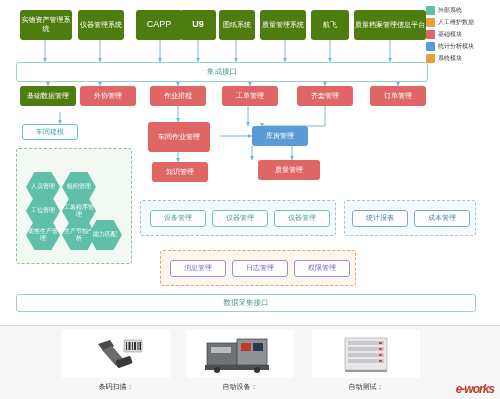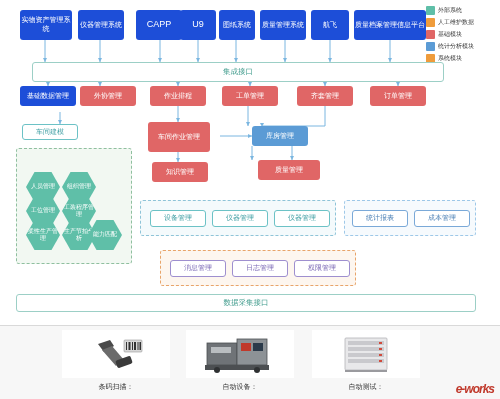--- a/index.html
+++ b/index.html
@@ -12,21 +12,21 @@
   .legend{position:absolute;right:4px;top:6px;width:70px;}
   .legend-row{display:flex;align-items:center;margin-bottom:3px;}
   .legend-swatch{width:9px;height:9px;border-radius:1px;margin-right:3px;flex:none;}
   .legend-label{font-size:6px;color:#333;white-space:nowrap;}
 
   .box{position:absolute;box-sizing:border-box;display:flex;align-items:center;justify-content:center;text-align:center;border-radius:3px;font-size:7px;line-height:1.25;color:#ffffff;padding:1px;}
   .box.outline{background:#ffffff;}
   .box span{display:block;}
 
   
-  .c-green{background:#1d4ed8;}
+  .c-green{background:#4d7c0f;}
   .c-blue{background:#5b9bd5;}
   .c-pink{background:#e06666;}
   .o-blue{border:1px solid #7aa9d8;color:#4a7fb5;}
   .o-teal{border:1px solid #6cc2c6;color:#3e9ea3;}
   .o-purple{border:1px solid #9e8fcf;color:#7a68b5;}
 
   .bar{position:absolute;box-sizing:border-box;border:1px solid #9ccfc6;background:#ffffff;border-radius:3px;display:flex;align-items:center;justify-content:center;font-size:7.5px;color:#3f9b8c;}
 
   .dashgroup{position:absolute;box-sizing:border-box;border:1px dashed #8fbf9f;border-radius:3px;background:#f2f8f2;}
   .dashgroup2{position:absolute;box-sizing:border-box;border:1px dashed #8fc4d8;border-radius:3px;background:#f4fafc;}
@@ -109,37 +109,37 @@
 
     <div class="box c-green" style="left:20px;top:10px;width:52px;height:30px;">
       <span>实物资产管理系统</span>
     </div>
     <div class="box c-green" style="left:78px;top:10px;width:46px;height:30px;">
       <span>仪器管理系统</span>
     </div>
     <div class="box c-green" style="left:136px;top:10px;width:46px;height:30px;font-size:9px;">
       <span>CAPP</span>
     </div>
-    <div class="box c-green" style="left:180px;top:10px;width:36px;height:30px;font-size:9px;">
+    <div class="box c-green" style="left:180px;top:10px;width:36px;height:30px;font-size:9px;font-weight:bold;">
       <span>U9</span>
     </div>
     <div class="box c-green" style="left:219px;top:10px;width:36px;height:30px;">
       <span>图纸系统</span>
     </div>
     <div class="box c-green" style="left:260px;top:10px;width:46px;height:30px;">
       <span>质量管理系统</span>
     </div>
     <div class="box c-green" style="left:311px;top:10px;width:38px;height:30px;">
       <span>航飞</span>
     </div>
     <div class="box c-green" style="left:354px;top:10px;width:72px;height:30px;">
       <span>质量档案管理信息平台</span>
     </div>
 
-    <div class="bar" style="left:32px;top:62px;width:412px;height:20px;">
+    <div class="bar" style="left:16px;top:62px;width:412px;height:20px;">
       <span>集成接口</span>
     </div>
 
     <div class="box c-green" style="left:20px;top:86px;width:56px;height:20px;">
       <span>基础数据管理</span>
     </div>
     <div class="box c-pink" style="left:80px;top:86px;width:56px;height:20px;">
       <span>外协管理</span>
     </div>
     <div class="box c-pink" style="left:150px;top:86px;width:56px;height:20px;">

